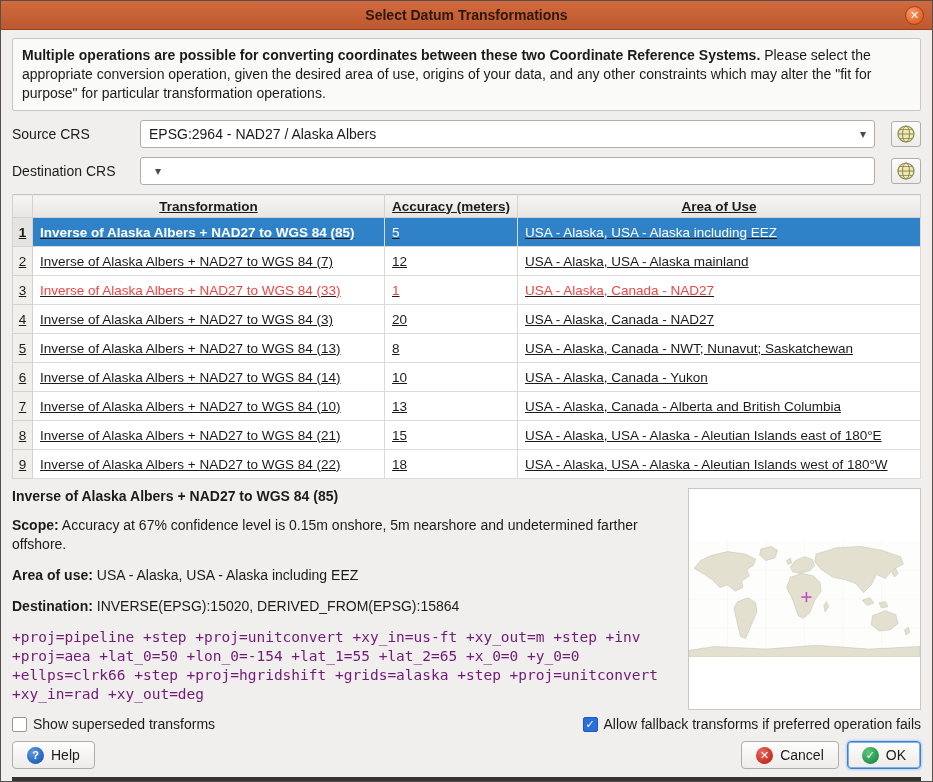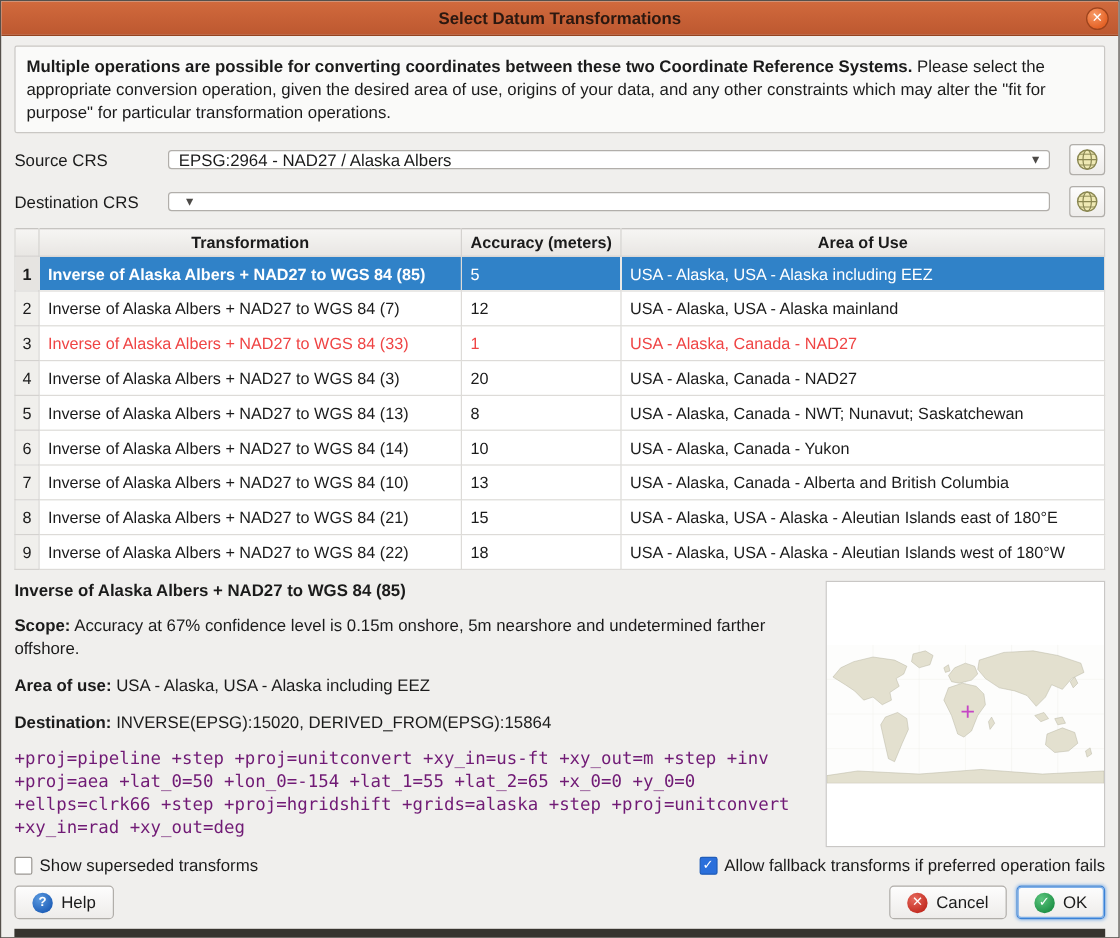--- a/index.html
+++ b/index.html
@@ -39,39 +39,39 @@
   .content { flex:1; padding:8px 11px 0 11px; display:flex; flex-direction:column; }
   .intro-box {
     background:#fafaf9; border:1px solid #c9c7c4; border-radius:2px;
     padding:7px 9px; line-height:19px;
   }
   .intro-box .b { font-weight:bold; }
   
   .crs-row { display:flex; align-items:center; margin-top:9px; gap:16px; }
   .crs-label { width:112px; flex:0 0 112px; }
   .combo {
-    flex:1; height:16px; background:#fff;
+    flex:1; height:28px; background:#fff;
     border:1px solid #b1aeaa; border-radius:3px;
     display:flex; align-items:center; padding:0 8px;
     cursor:pointer;
   }
   .combo .combo-value { flex:1; white-space:nowrap; overflow:hidden; }
   .combo .arrow { color:#4c4a47; font-size:12px; padding-left:6px; }
   .icon-btn {
     width:30px; height:26px; flex:0 0 30px;
     background:linear-gradient(#fdfdfd,#eeecea);
     border:1px solid #b1aeaa; border-radius:3px;
     display:flex; align-items:center; justify-content:center;
     cursor:pointer;
   }
   
   table.tx {
     margin-top:9px; border-collapse:collapse; width:100%;
     background:#fff; border:1px solid #c6c4c1;
-    table-layout:fixed; font-size:13.5px;
+    table-layout:fixed; font-size:13.5px;text-decoration:underline;
   }
   table.tx th {
     background:linear-gradient(#f6f5f3,#e8e6e3);
     border:1px solid #d4d2cf; border-top:none;
     font-weight:bold; height:23px; text-align:center; padding:0 4px;
   }
   table.tx td {
     border:1px solid #dddbd8; height:29px; padding:0 7px;
     white-space:nowrap; overflow:hidden;
   }

